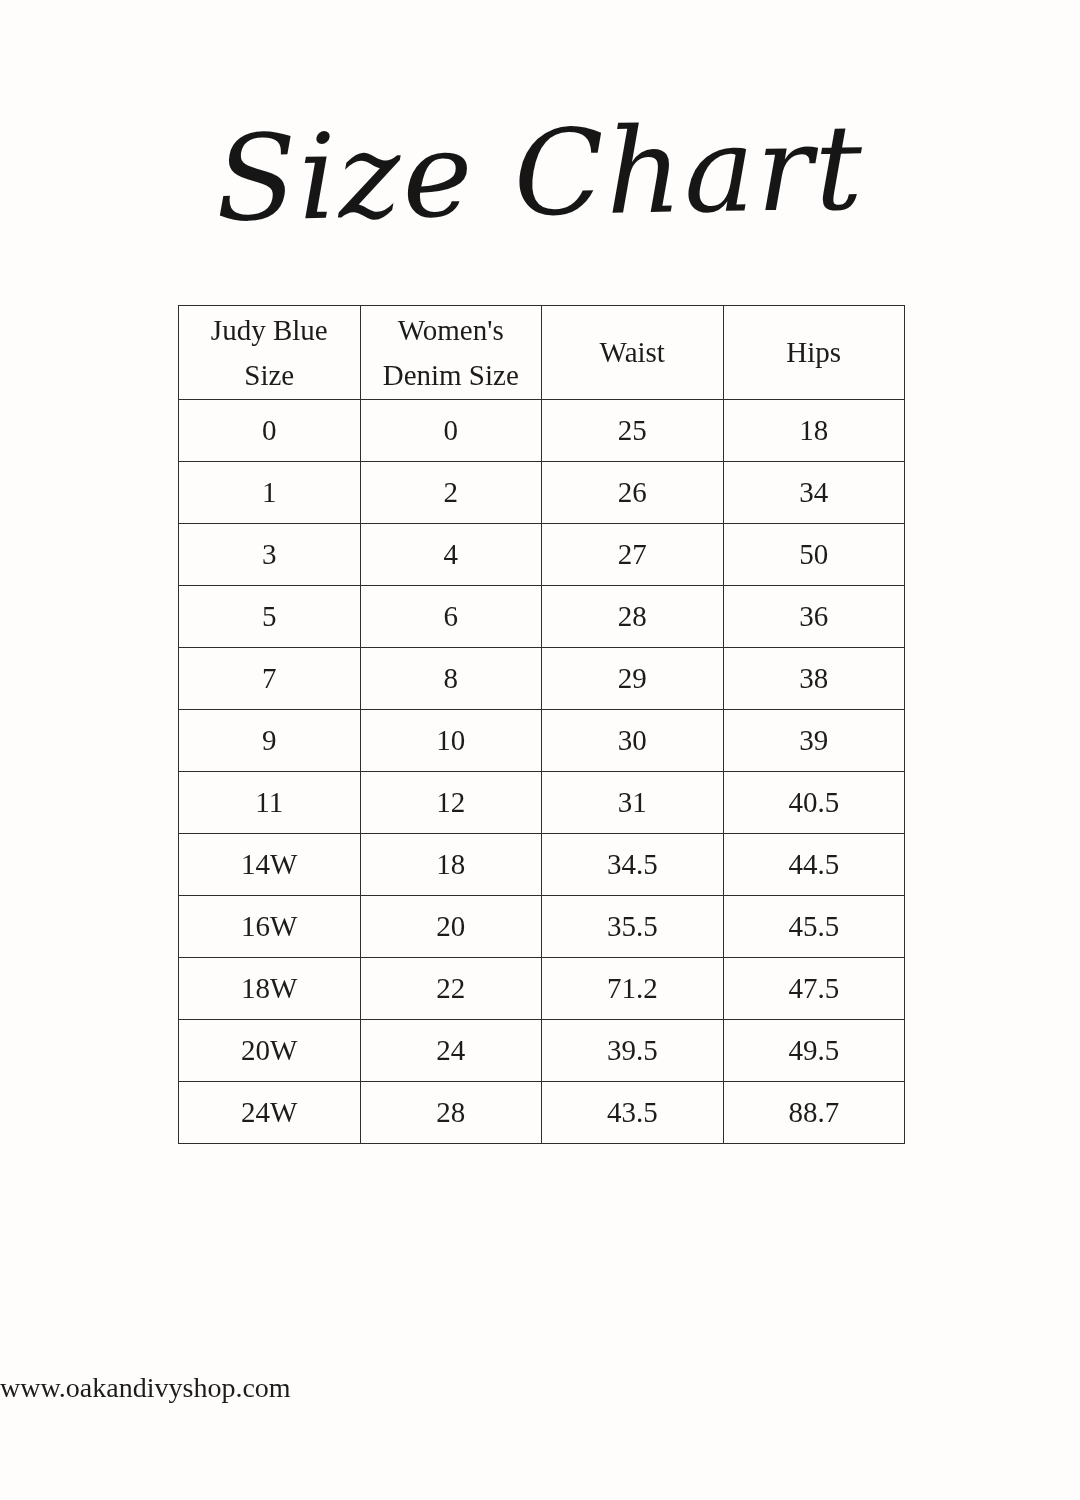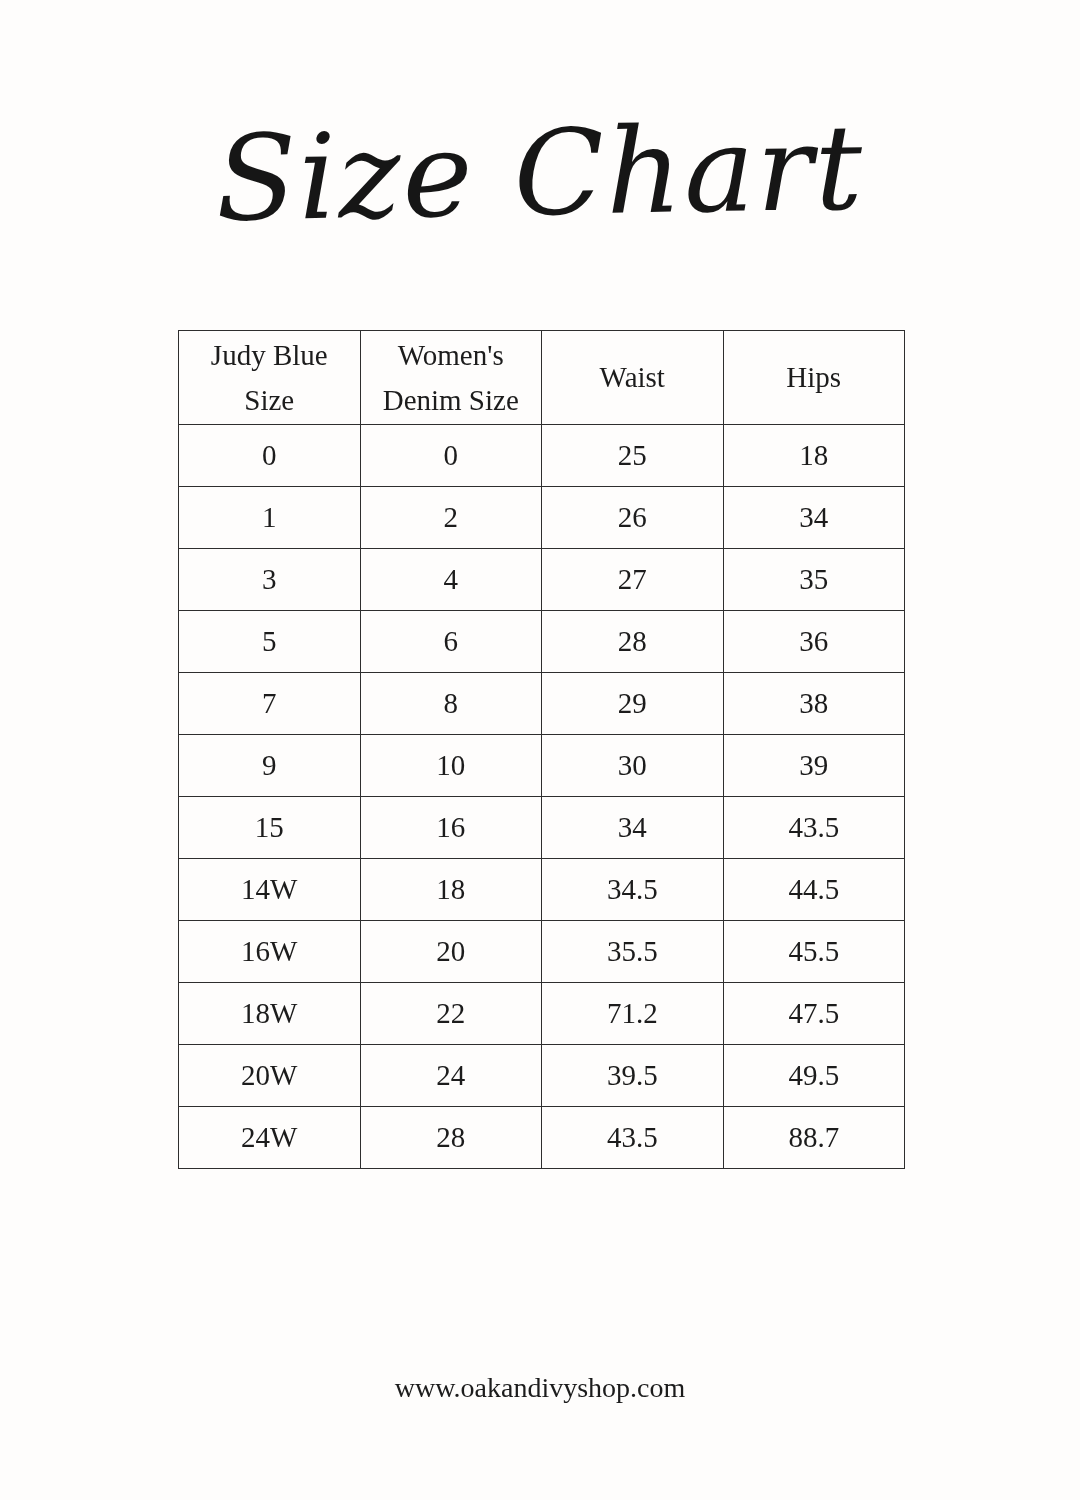--- a/index.html
+++ b/index.html
@@ -31,21 +31,21 @@
     font-family: "DejaVu Serif", serif;
     font-style: italic;
     font-size: 118px;
     font-weight: 500;
     letter-spacing: 2px;
     color: #161616;
     transform: rotate(-1deg);
   }
   .size-table {
     position: absolute;
-    top: 330px;
+    top: 305px;
     left: 178px;
     width: 727px;
     border-collapse: collapse;
     table-layout: fixed;
     background: transparent;
   }
   .size-table th,
   .size-table td {
     border: 1.6px solid #2e2e2e;
     text-align: center;
@@ -62,21 +62,21 @@
   }
   .size-table td {
     height: 62px;
     line-height: 1.1;
   }
   .footer {
     position: absolute;
     top: 1372px;
     left: 0;
     width: 100%;
-    text-align: center;
+    text-align: left;
     font-size: 28px;
     color: #1c1c1c;
   }
 </style>
 </head>
 <body>
 
 <div class="page">
 
   <div class="title">Size Chart</div>
@@ -100,45 +100,45 @@
         <tr>
           <td>1</td>
           <td>2</td>
           <td>26</td>
           <td>34</td>
         </tr>
         <tr>
           <td>3</td>
           <td>4</td>
           <td>27</td>
-          <td>35</td>
+          <td>50</td>
         </tr>
         <tr>
           <td>5</td>
           <td>6</td>
           <td>28</td>
           <td>36</td>
         </tr>
         <tr>
           <td>7</td>
           <td>8</td>
           <td>29</td>
           <td>38</td>
         </tr>
         <tr>
           <td>9</td>
           <td>10</td>
           <td>30</td>
           <td>39</td>
         </tr>
         <tr>
-          <td>15</td>
-          <td>16</td>
-          <td>34</td>
-          <td>43.5</td>
+          <td>11</td>
+          <td>12</td>
+          <td>31</td>
+          <td>40.5</td>
         </tr>
         <tr>
           <td>14W</td>
           <td>18</td>
           <td>34.5</td>
           <td>44.5</td>
         </tr>
         <tr>
           <td>16W</td>
           <td>20</td>

